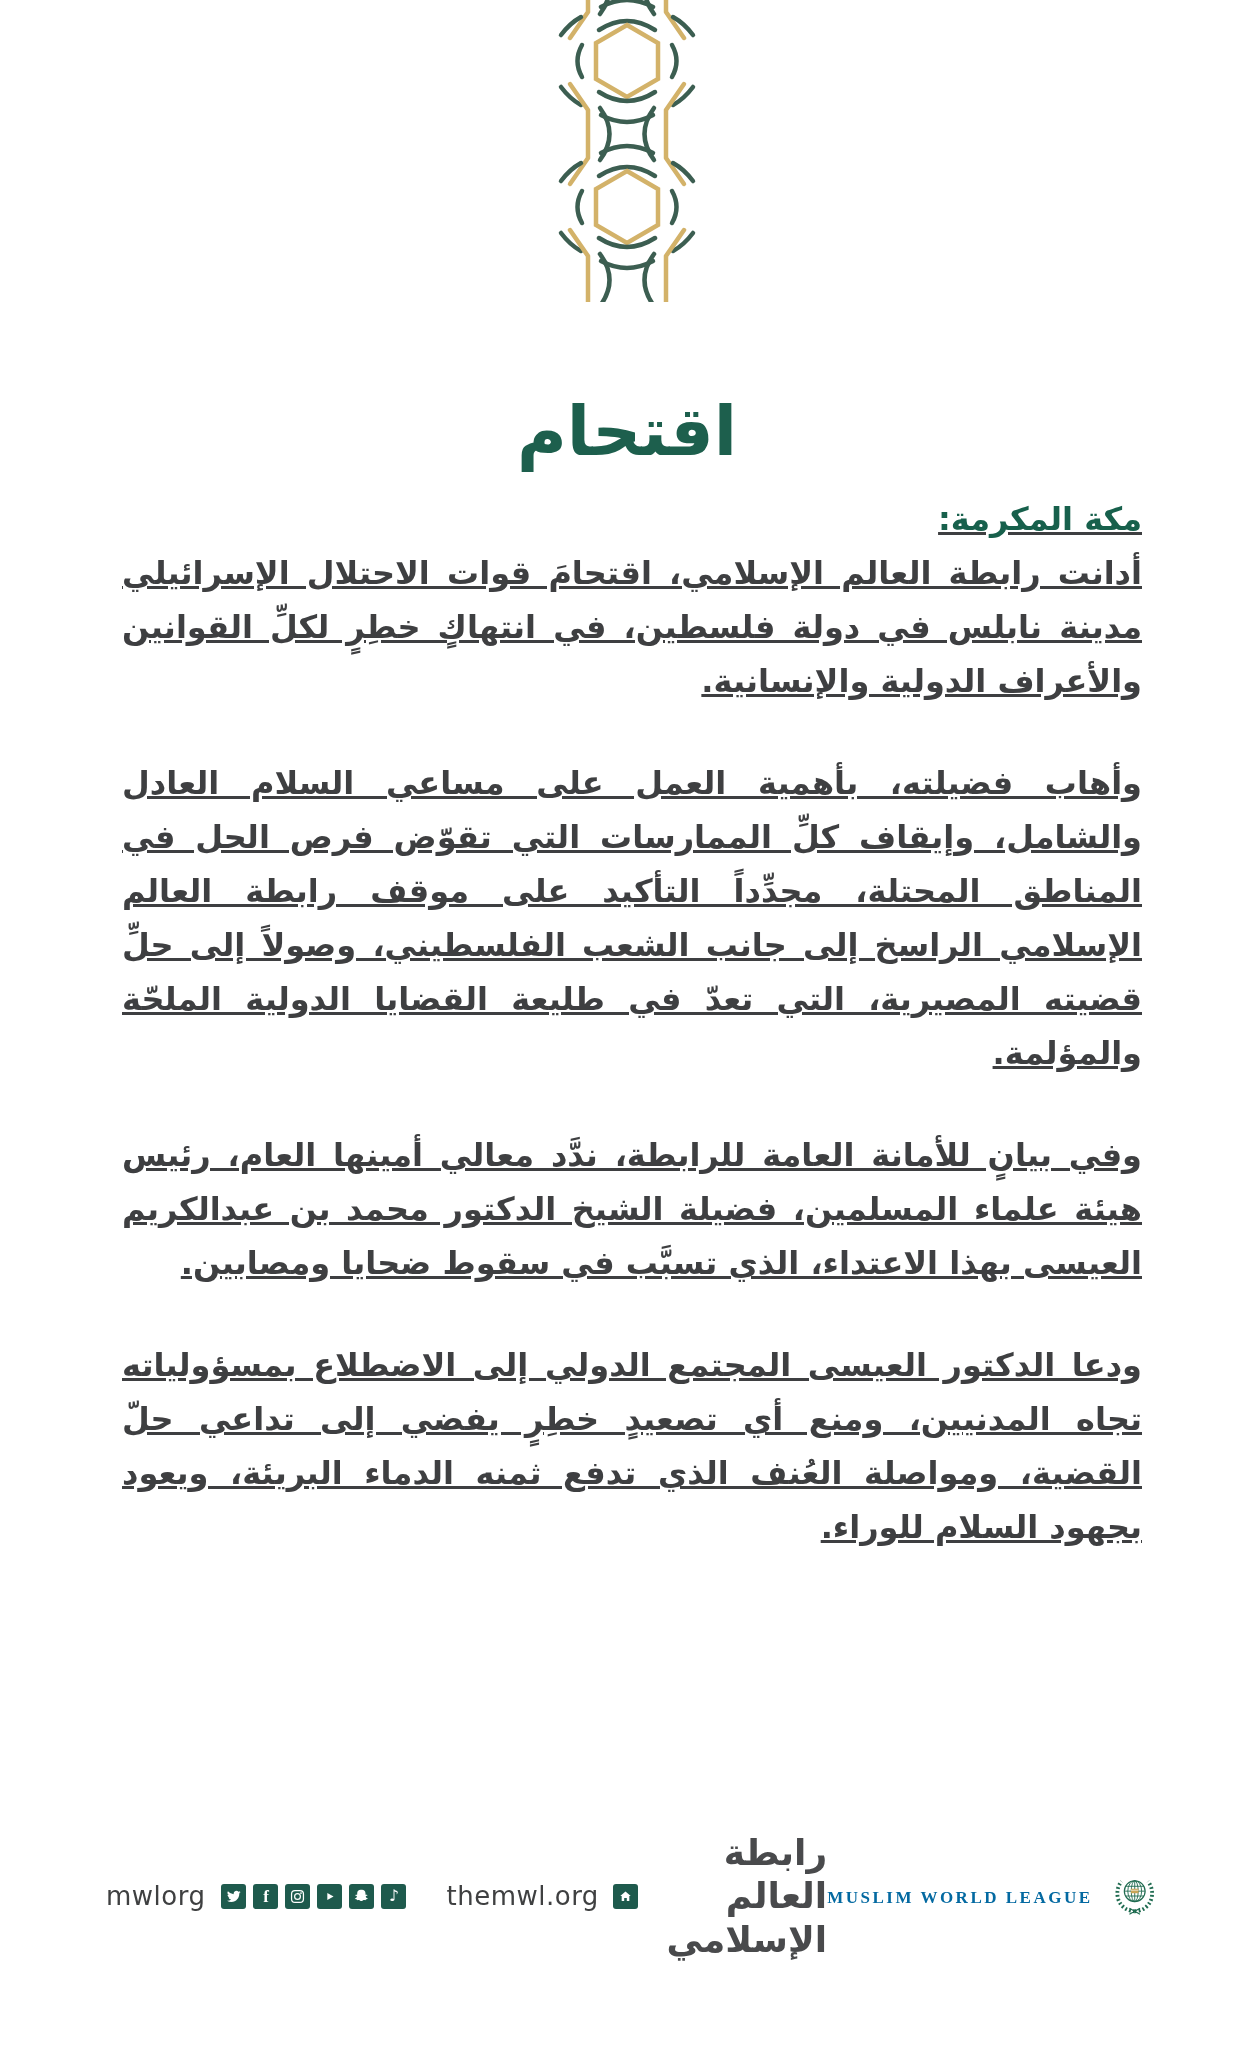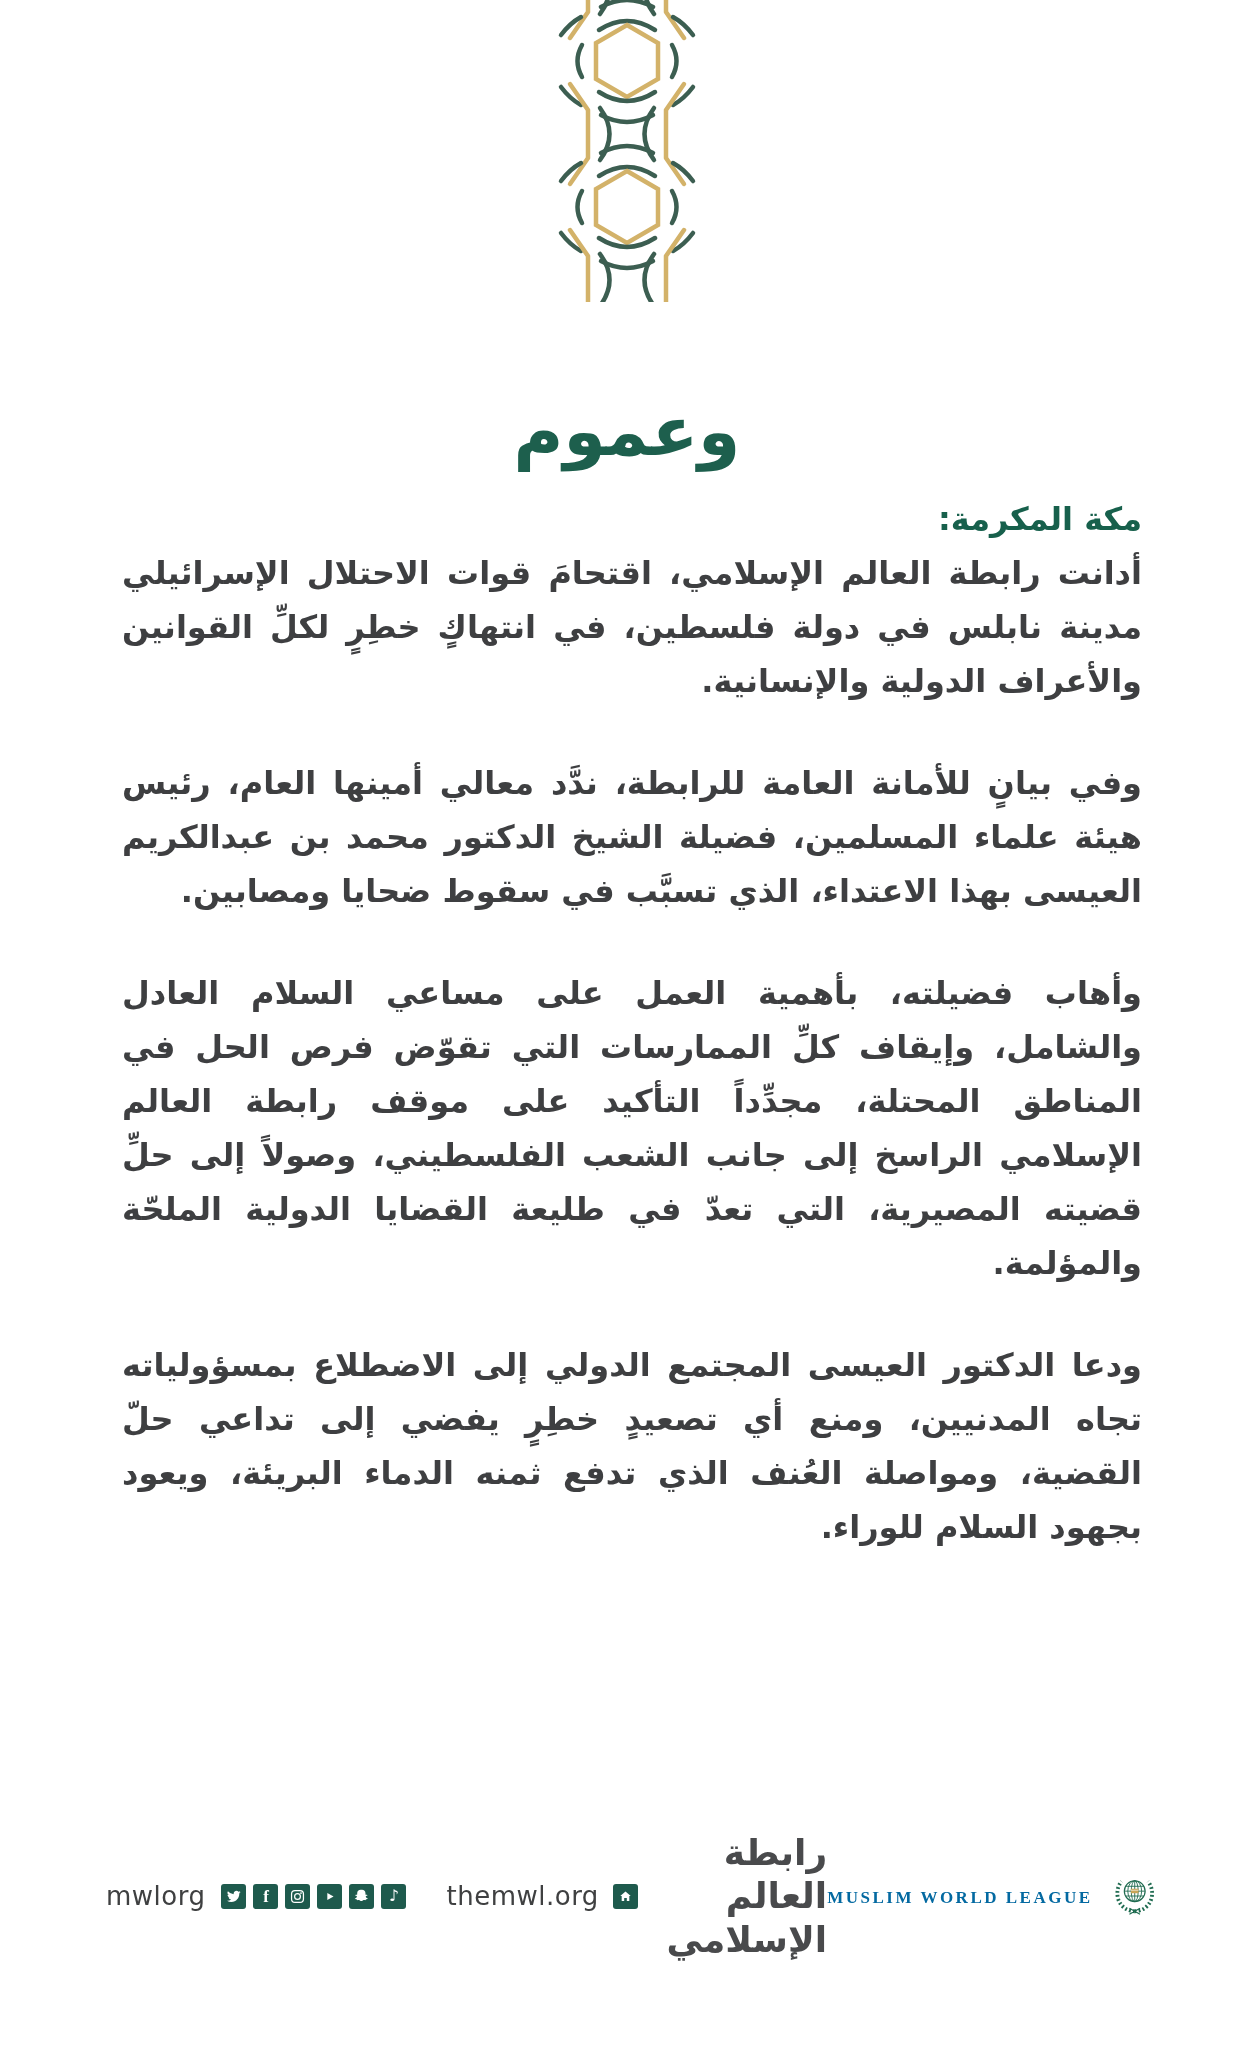--- a/index.html
+++ b/index.html
@@ -16,21 +16,21 @@
     text-align:center;direction:rtl;
     font-size:68px;font-weight:bold;color:#1d5f4d;letter-spacing:0;
   }
   
   .article{
     position:absolute;top:492px;right:112px;left:110px;
     direction:rtl;color:#3e3f41;
     font-size:32px;font-weight:bold;line-height:54px;
   }
   .location-heading{color:#17604c;font-weight:bold;margin:0;}
-  .para{margin:0 0 0 12px;text-align:justify;}
+  .para{margin:0 0 0 12px;text-align:justify;text-decoration:underline;}
   .para + .para{margin-top:48px;}
   .p-first{margin-top:0;}
   
   .footer{
     position:absolute;top:1846px;left:106px;right:92px;height:100px;
     display:flex;align-items:center;justify-content:space-between;
   }
   .footer-left{display:flex;align-items:center;}
   .handle,.website{
     font-size:26px;color:#3f4041;font-weight:normal;letter-spacing:.5px;
@@ -84,28 +84,28 @@
       </g>
     </defs>
     <use href="#xmotif" transform="translate(0,-12)"></use>
     <use href="#hexmotif" transform="translate(0,61)"></use>
     <use href="#xmotif" transform="translate(0,134)"></use>
     <use href="#hexmotif" transform="translate(0,207)"></use>
     <use href="#xmotif" transform="translate(0,280)"></use>
   </svg>
 </div>
 
-<h1 class="doc-title">وعموم</h1>
+<h1 class="doc-title">اقتحام</h1>
 
 <div class="article">
   <p class="para p-first"><span class="location-heading">مكة المكرمة:</span><br>
     <span>أدانت رابطة العالم الإسلامي، اقتحامَ قوات الاحتلال الإسرائيلي مدينة نابلس في دولة فلسطين، في انتهاكٍ خطِرٍ لكلِّ القوانين والأعراف الدولية والإنسانية.</span>
   </p>
+  <p class="para">وأهاب فضيلته، بأهمية العمل على مساعي السلام العادل والشامل، وإيقاف كلِّ الممارسات التي تقوّض فرص الحل في المناطق المحتلة، مجدِّداً التأكيد على موقف رابطة العالم الإسلامي الراسخ إلى جانب الشعب الفلسطيني، وصولاً إلى حلِّ قضيته المصيرية، التي تعدّ في طليعة القضايا الدولية الملحّة والمؤلمة.</p>
   <p class="para">وفي بيانٍ للأمانة العامة للرابطة، ندَّد معالي أمينها العام، رئيس هيئة علماء المسلمين، فضيلة الشيخ الدكتور محمد بن عبدالكريم العيسى بهذا الاعتداء، الذي تسبَّب في سقوط ضحايا ومصابين.</p>
-  <p class="para">وأهاب فضيلته، بأهمية العمل على مساعي السلام العادل والشامل، وإيقاف كلِّ الممارسات التي تقوّض فرص الحل في المناطق المحتلة، مجدِّداً التأكيد على موقف رابطة العالم الإسلامي الراسخ إلى جانب الشعب الفلسطيني، وصولاً إلى حلِّ قضيته المصيرية، التي تعدّ في طليعة القضايا الدولية الملحّة والمؤلمة.</p>
   <p class="para">ودعا الدكتور العيسى المجتمع الدولي إلى الاضطلاع بمسؤولياته تجاه المدنيين، ومنع أي تصعيدٍ خطِرٍ يفضي إلى تداعي حلّ القضية، ومواصلة العُنف الذي تدفع ثمنه الدماء البريئة، ويعود بجهود السلام للوراء.</p>
 </div>
 
 <div class="footer">
   <div class="footer-left">
     <span class="handle">mwlorg</span>
 
     <div class="social-row">
       <div class="icon-box">
         <svg width="15" height="15" viewBox="0 0 24 24">

